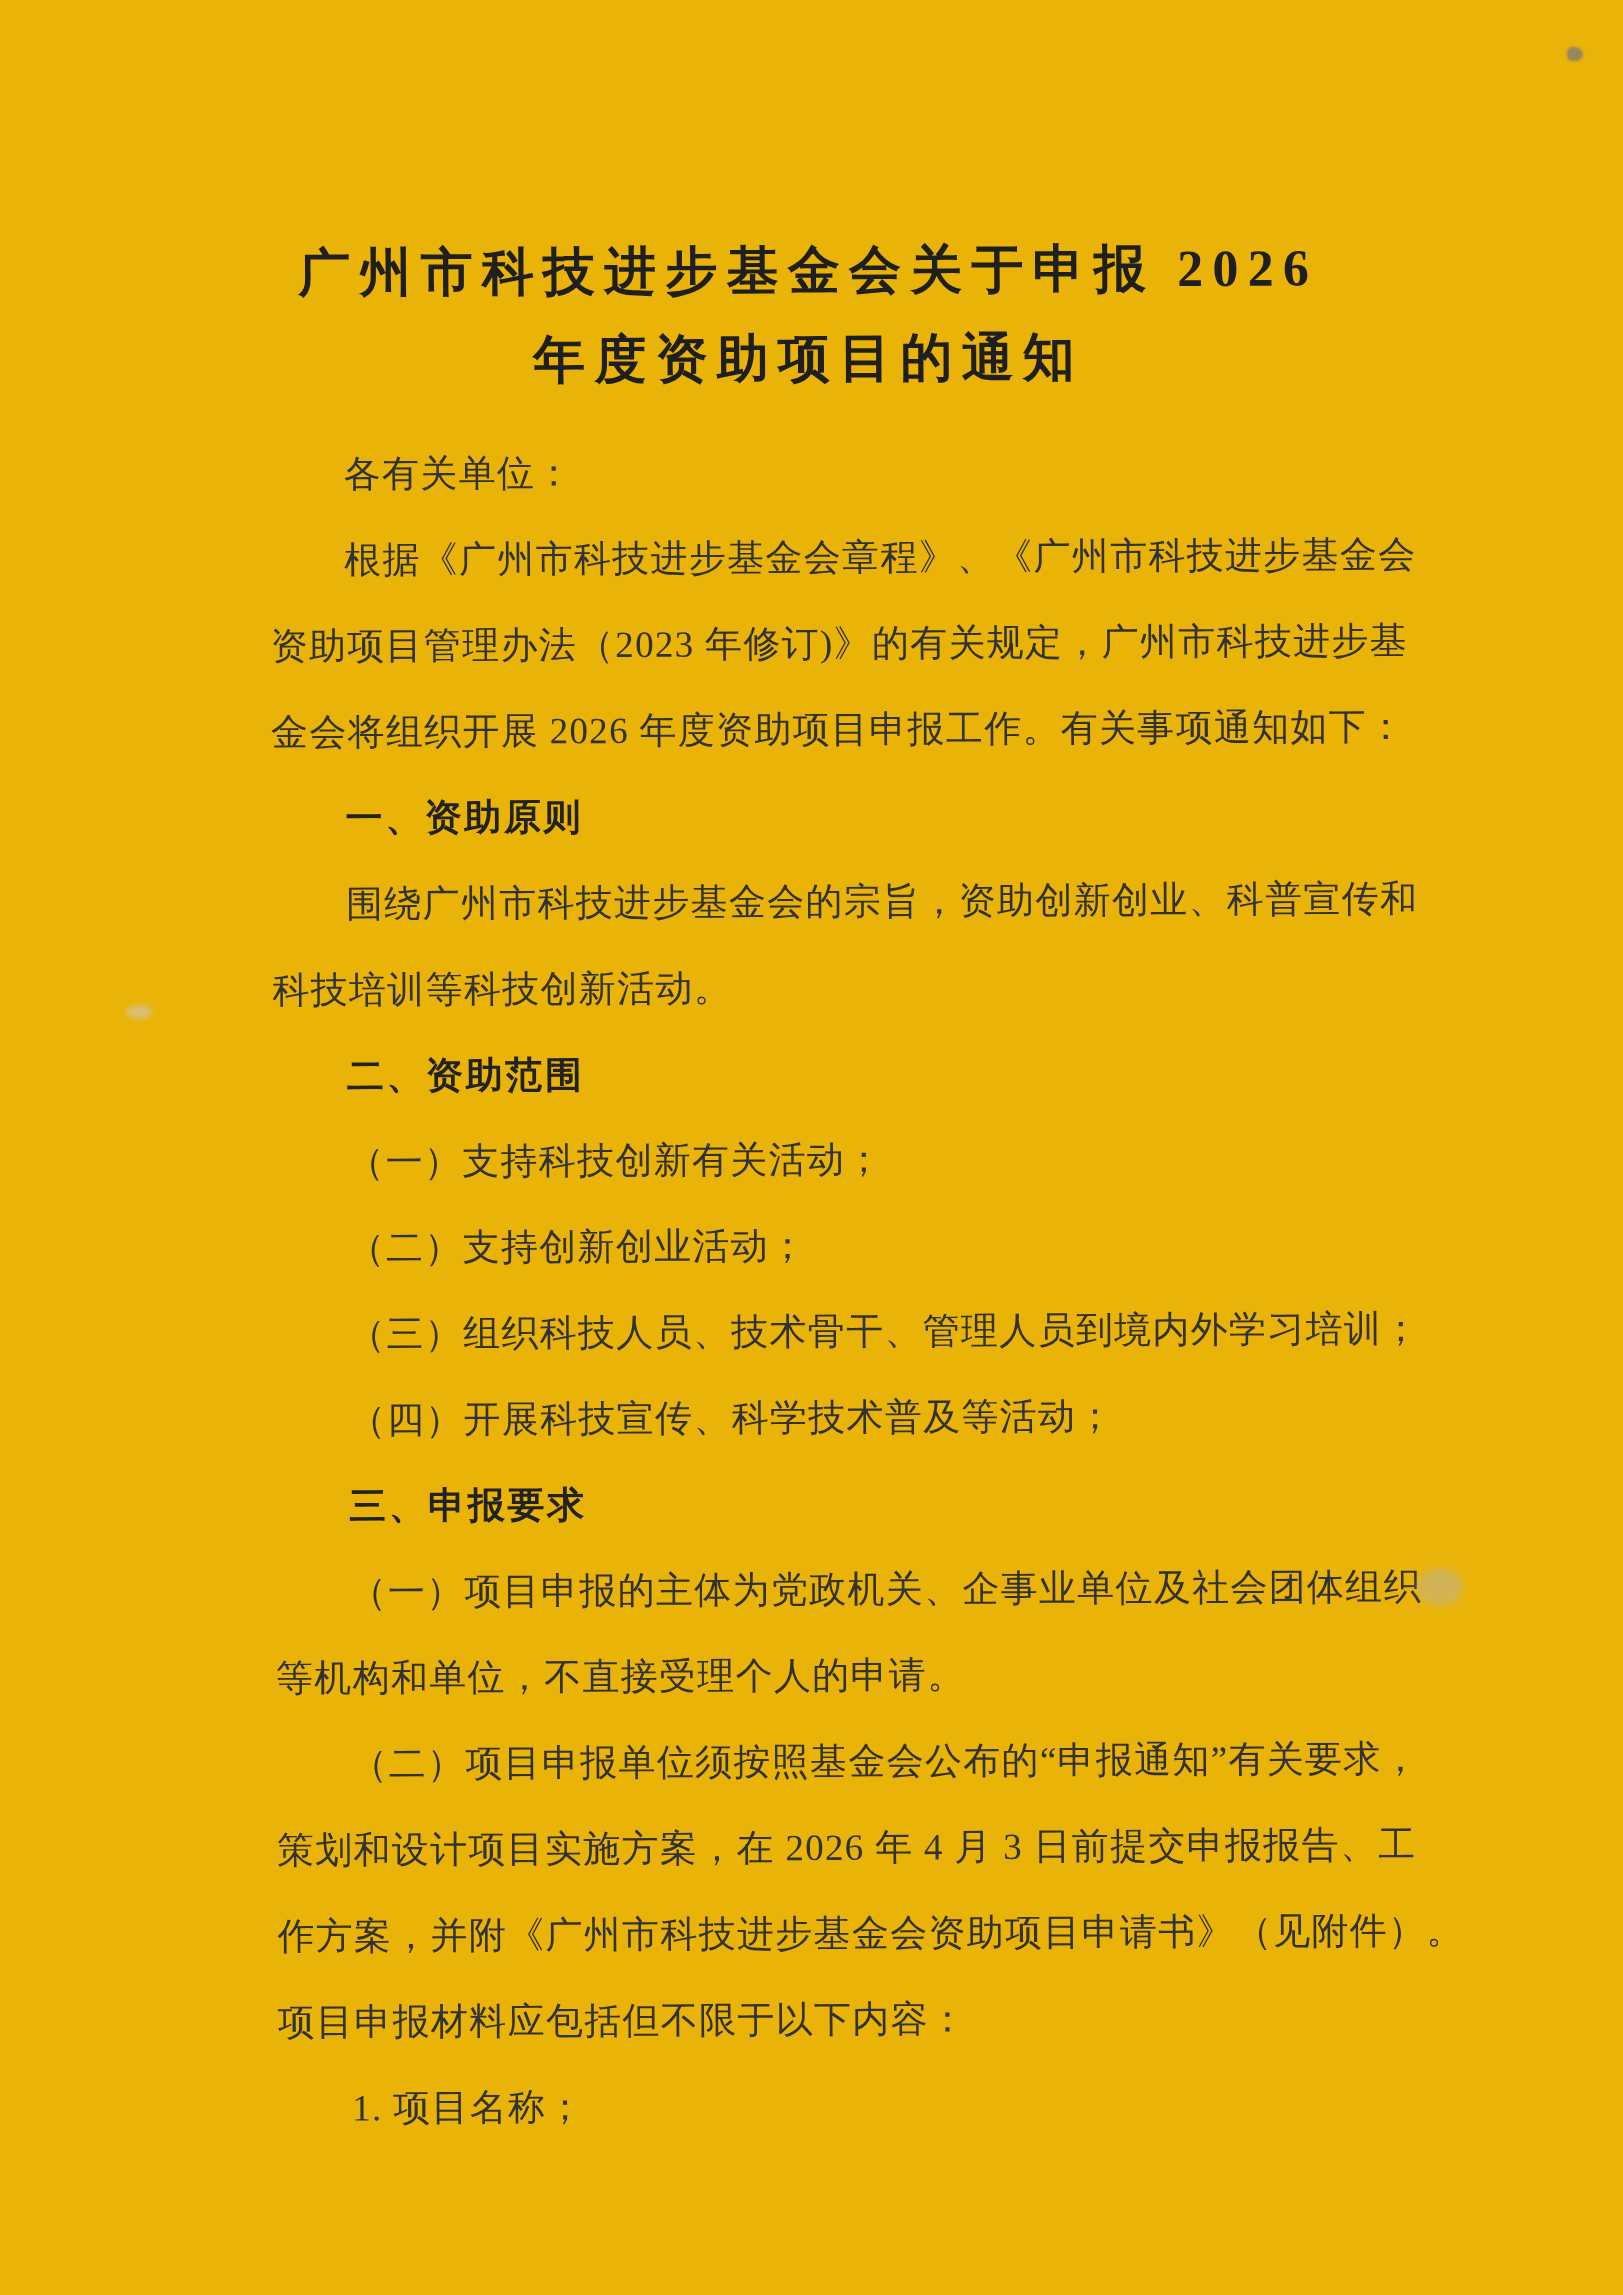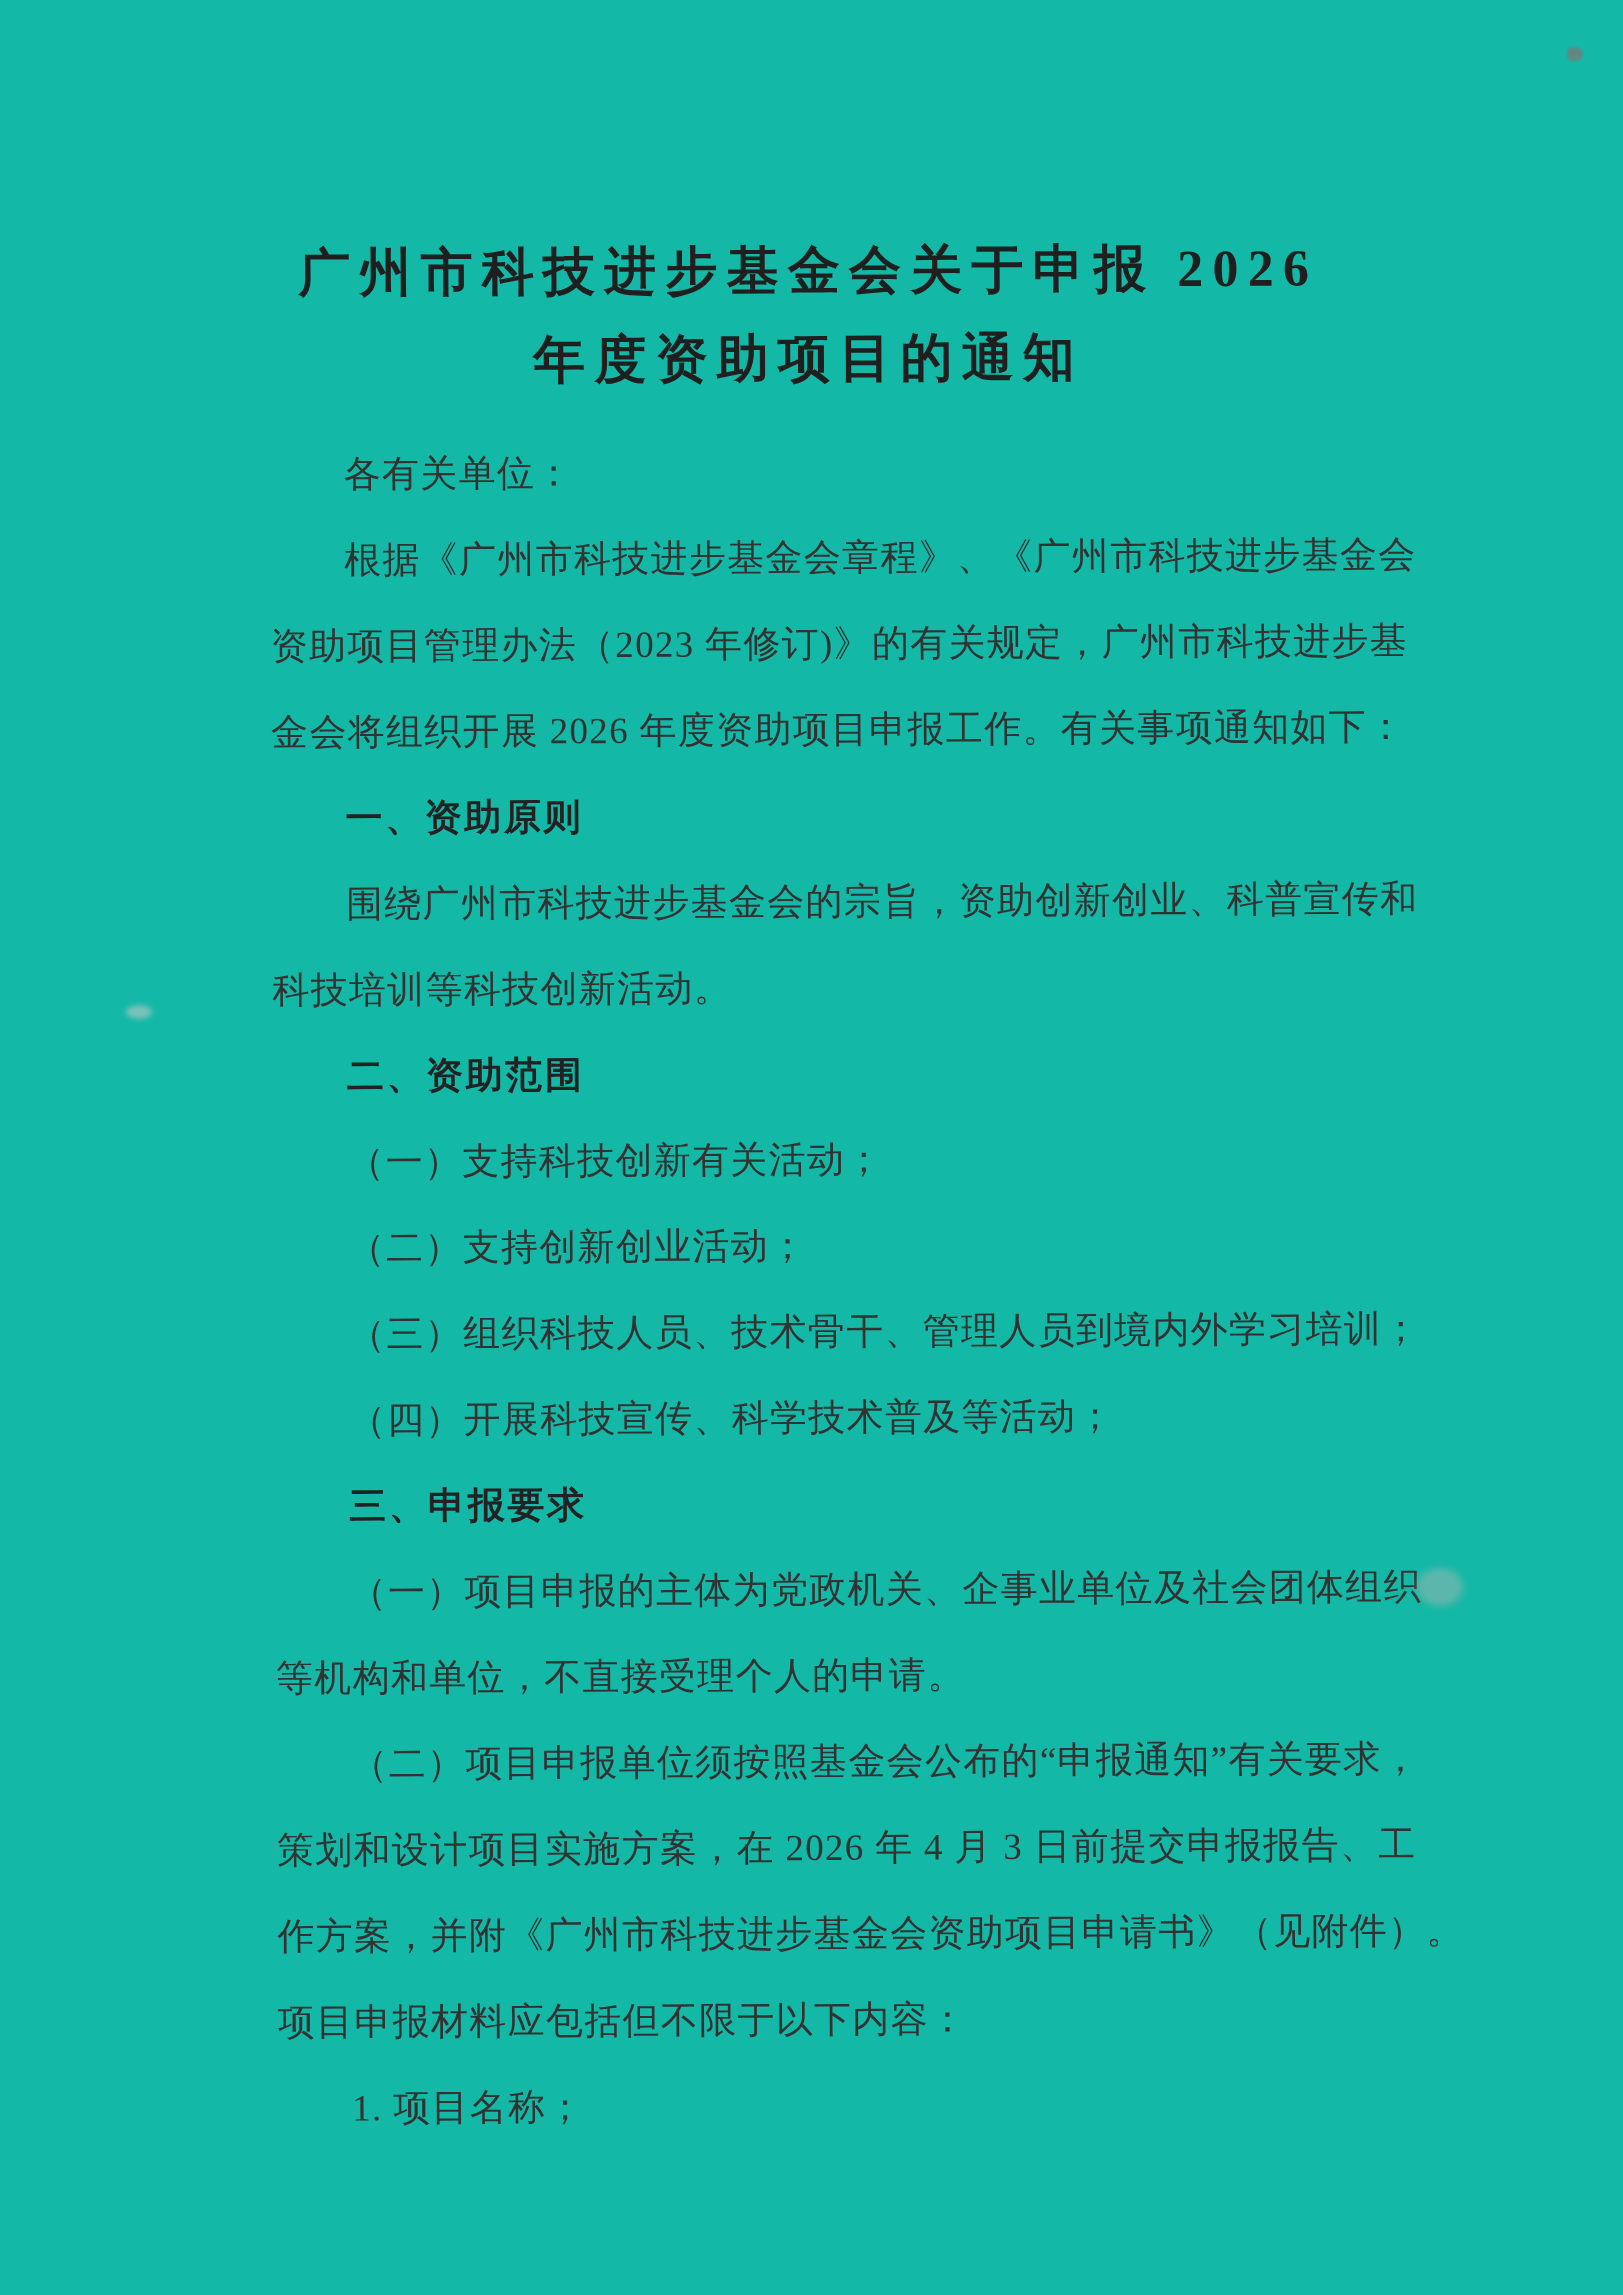--- a/index.html
+++ b/index.html
@@ -4,21 +4,21 @@
 <style>
   html, body {
     margin: 0;
     padding: 0;
     background: #ffffff;
   }
   .page {
     position: relative;
     width: 1623px;
     height: 2295px;
-    background: #14b8a6;
+    background: #eab308;
     overflow: hidden;
     font-family: "Liberation Serif", "DejaVu Serif", serif;
     color: #333333;
   }
   
   .sheet {
     position: absolute;
     left: 0;
     top: 0;
     width: 100%;

